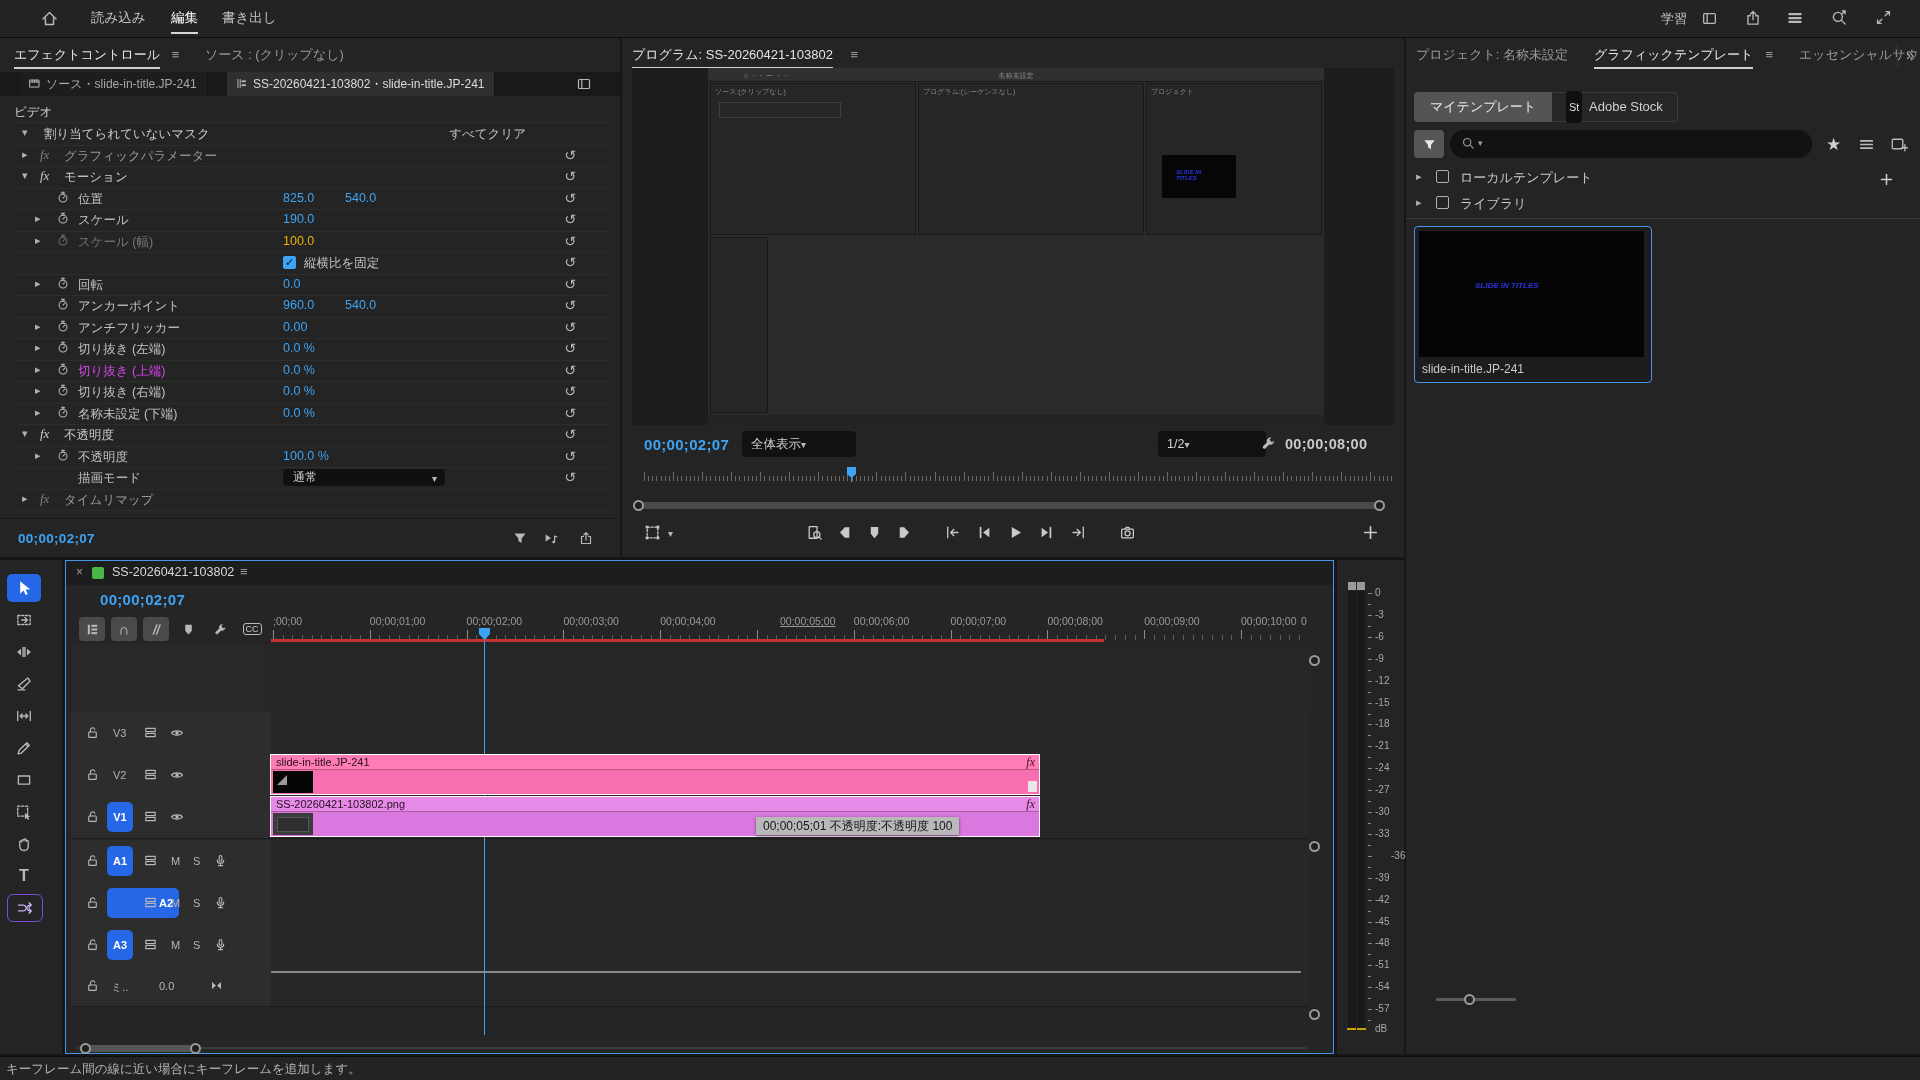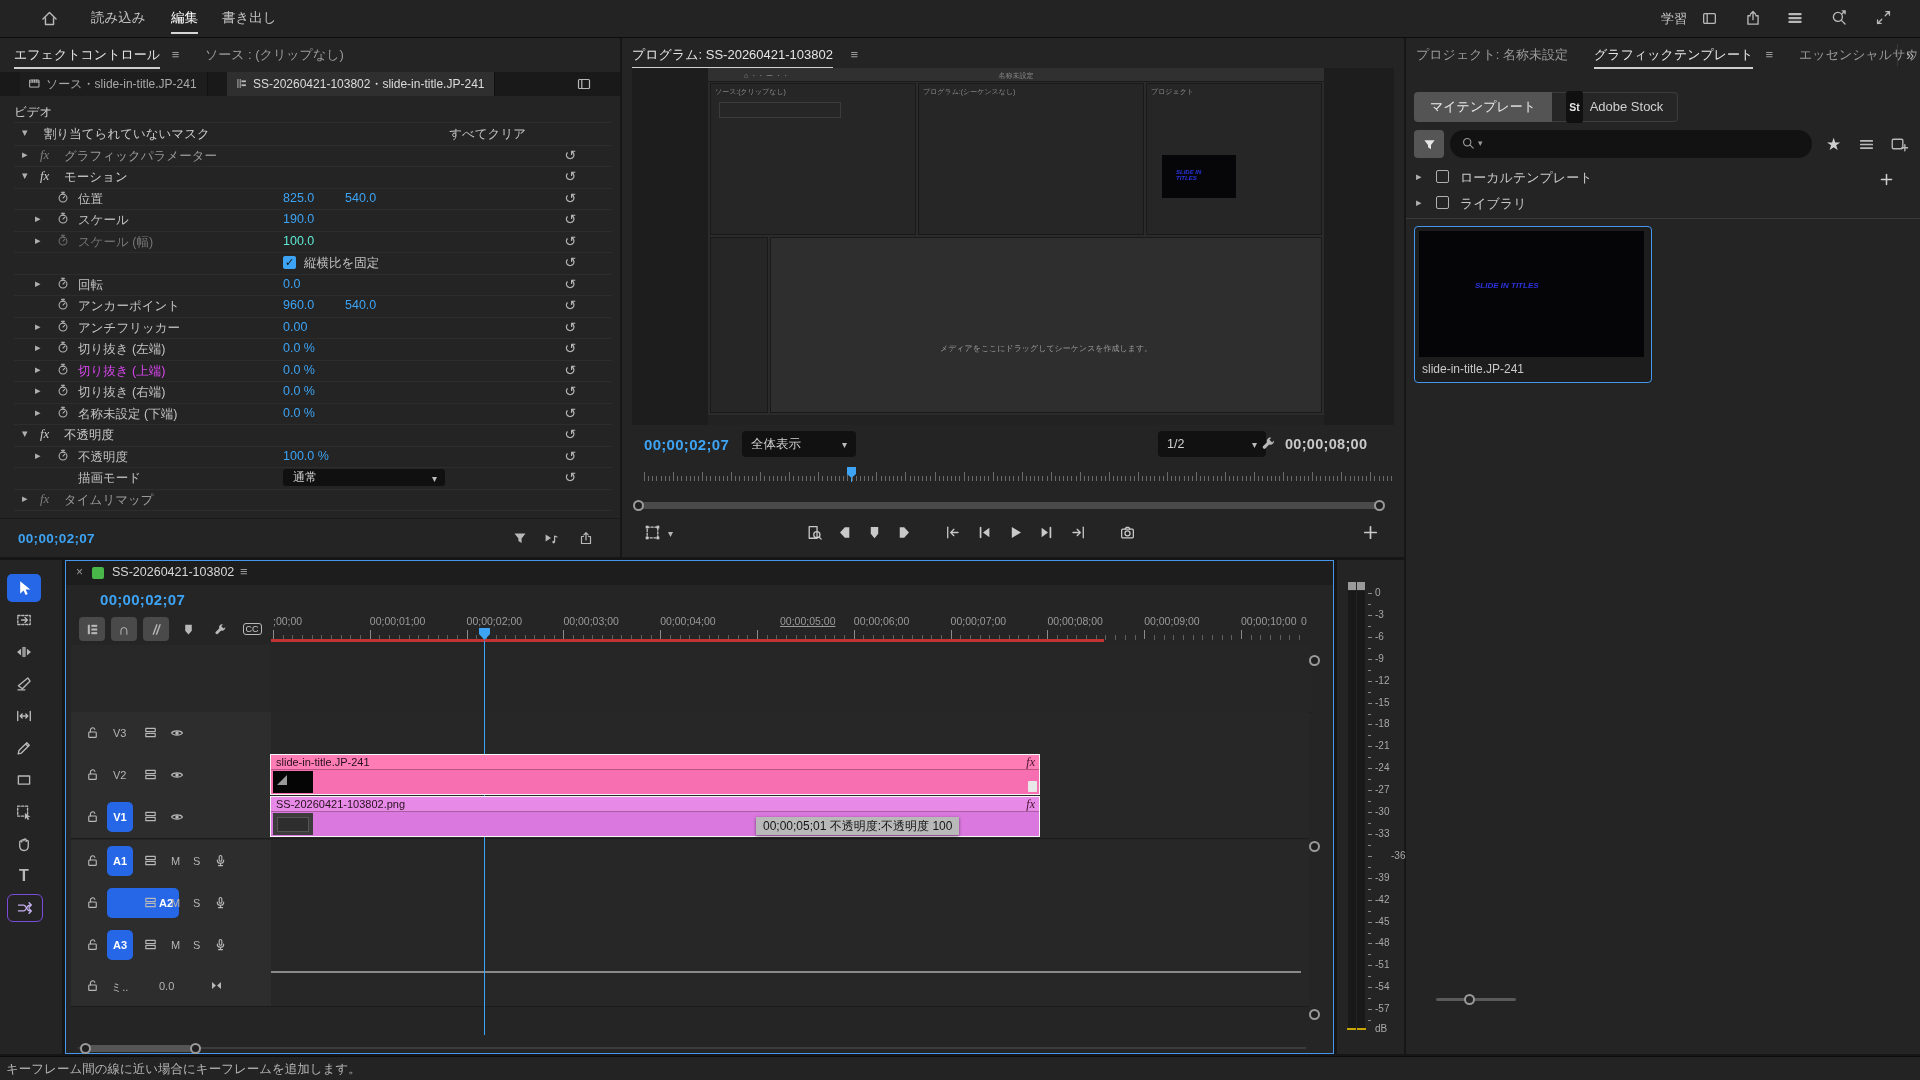--- a/index.html
+++ b/index.html
@@ -28,21 +28,21 @@
   .fxmark.dim{color:#7d7d7d;}
   .chev{color:#b0b0b0;font-size:11px;}
   .reseti{position:absolute;right:36px;top:2px;color:#b5b5b5;font-size:14px;}
   .ddown{position:absolute;left:269px;top:1.5px;width:152px;height:17px;background:#101010;border-radius:3px;color:#cfcfcf;font-size:12px;line-height:17px;padding-left:10px;}
   .ddown .dar{position:absolute;right:8px;top:1px;font-size:10px;color:#bbb;}
   .cbox{position:absolute;left:269px;top:3.5px;width:13px;height:13px;background:#3da4f5;border-radius:2px;color:#101010;font-size:11px;line-height:13px;text-align:center;font-weight:bold;}
   
   .cliptab{position:absolute;top:0;height:24px;font-size:12px;line-height:24px;white-space:nowrap;color:#a8a8a8;padding:0 10px 0 8px;background:#1d1d1d;border-right:1px solid #111;}
   .cliptab.act{background:#2f2f2f;color:#dcdcdc;}
   
-  .btn-dd{background:#111;border-radius:4px;color:#d2d2d2;font-size:12.5px;display:flex;align-items:center;justify-content:space-between;padding:0 9px;}
+  .btn-dd{background:#111;border-radius:4px;color:#d2d2d2;font-size:12.5px;display:flex;align-items:center;justify-content:flex-start;padding:0 9px;}
   
   .trkhead{position:absolute;left:5px;width:200px;background:#2d2d2d;border-bottom:1px solid #1c1c1c;}
   .trklane{position:absolute;left:205px;right:24px;background:#272727;border-bottom:1px solid #1c1c1c;}
   .badge{position:absolute;width:26px;height:30px;background:#2667e8;border-radius:5px;color:#fff;font-size:11px;font-weight:bold;display:flex;align-items:center;justify-content:center;}
   .trk-letter{position:absolute;font-size:11px;color:#b5b5b5;}
   .clip{position:absolute;border:1px solid #f5f5f5;box-sizing:border-box;}
   .clip .cname{position:absolute;left:0;right:0;top:0;height:14px;font-size:11px;color:#26101c;padding:1px 0 0 5px;white-space:nowrap;overflow:hidden;}
   .clip .cfx{position:absolute;right:4px;top:0px;font-style:italic;font-family:"Liberation Serif","DejaVu Serif",serif;font-size:12px;color:#43112b;}
   .ruler-lab{position:absolute;top:0;font-size:10.5px;color:#9a9a9a;white-space:nowrap;}
   .mtick{position:absolute;background:#8a8a8a;height:1px;width:4px;}
@@ -191,21 +191,21 @@
         </div>
         <div class="ec-row" style="top: 107.5px;">
           <div class="ec-label chev" style="left: 21px;">▸</div>
           <div class="ec-label" style="left: 42px; top: 2px; color: rgb(110, 110, 110);"><svg width="14" height="14" viewBox="0 0 16 16" stroke="currentColor" stroke-width="1.2" stroke-linecap="round" stroke-linejoin="round" fill="none">
               <circle cx="8" cy="9.2" r="4.5" fill="none"></circle>
               <line x1="6.2" y1="2.6" x2="9.8" y2="2.6"></line>
               <line x1="8" y1="2.6" x2="8" y2="4.6"></line>
               <path d="M8 9.2 L10.1 7.1" fill="none"></path>
             </svg></div>
           <div class="ec-label" style="left: 64px; color: rgb(117, 117, 117);">スケール (幅)</div>
-          <div class="ec-val" style="left: 269px; color: #5eead4;">100.0</div>
+          <div class="ec-val" style="left: 269px; color: #eab308;">100.0</div>
           <div class="reseti">↺</div>
         </div>
         <div class="ec-row" style="top: 129px;">
           <div class="cbox">✓</div>
           <div class="ec-label" style="left: 290px;">縦横比を固定</div>
           <div class="reseti">↺</div>
         </div>
         <div class="ec-row" style="top: 150.5px;">
           <div class="ec-label chev" style="left: 21px;">▸</div>
           <div class="ec-label" style="left: 42px; top: 2px; color: rgb(181, 181, 181);"><svg width="14" height="14" viewBox="0 0 16 16" stroke="currentColor" stroke-width="1.2" stroke-linecap="round" stroke-linejoin="round" fill="none">
@@ -363,23 +363,20 @@
         <div class="minipanel" style="left:210px;top:15px;width:226px;height:152px;">
           <div class="minitxt" style="left:4px;top:3px;">プログラム:(シーケンスなし)</div>
         </div>
         <div class="minipanel" style="left:438px;top:15px;width:176px;height:152px;">
           <div class="minitxt" style="left:4px;top:3px;">プロジェクト</div>
           <div class="a" style="left:15px;top:71px;width:74px;height:43px;background:#060608;">
             <span style="position:absolute;left:14px;top:14px;font-size:6px;color:#2a33dd;font-weight:bold;font-style:italic;">SLIDE IN<br>TITLES</span>
           </div>
         </div>
         <div class="minipanel" style="left:2px;top:169px;width:58px;height:176px;"></div>
-        <div class="minipanel" style="left:62px;top:169px;width:552px;height:176px;background:#2e2e2e;">
-          <div class="minitxt" style="left:0;right:0;top:105px;text-align:center;font-size:8px;color:#9a9a9a;">メディアをここにドラッグしてシーケンスを作成します。</div>
-        </div>
         <div class="a" style="left:0;top:347px;width:616px;height:10px;background:#222;"></div>
 
         <div class="prev-blue" style="left:118px;top:108px;font-size:42px;"></div>
         <div class="prev-blue" style="left:101px;top:150px;font-size:42px;"></div>
         <div class="prev-blue" style="left:92px;top:194px;font-size:42px;"></div>
       </div>
     </div>
 
     <span class="tc bluetxt a" style="left:22px;top:398px;font-size:15px;">00;00;02;07</span>
     <div class="btn-dd a" style="left:120px;top:393px;width:96px;height:26px;">
@@ -670,21 +667,21 @@
   </div>
 
   <div class="panel" id="right-panel" style="left:1406px;top:38px;width:514px;height:1016px;">
     <div id="right-tabs" class="a" style="left:10px;top:8px;right:8px;height:26px;white-space:nowrap;"><span style="margin-right: 26px; font-size: 13px; color: rgb(154, 154, 154);">プロジェクト: 名称未設定</span><span style="margin-right: 26px; font-size: 13px; color: rgb(230, 230, 230); border-bottom: 2px solid rgb(207, 207, 207); padding-bottom: 5px;">グラフィックテンプレート</span><span style="color: rgb(154, 154, 154); margin-right: 26px; margin-left: -14px;">≡</span><span style="margin-right: 26px; font-size: 13px; color: rgb(154, 154, 154);">エッセンシャルサウン</span></div>
     <span class="a" style="right:6px;top:9px;color:#bdbdbd;font-size:14px;">»</span>
     <div class="a" style="right:22px;top:6px;width:1px;height:22px;background:#3a3a3a;"></div>
 
     <div class="a" style="left:8px;top:54px;height:30px;display:flex;">
       <div style="background:#545454;color:#e8e8e8;border-radius:4px 0 0 4px;padding:0 16px;line-height:30px;font-size:13px;">マイテンプレート</div>
       <div style="background:#262626;border:1px solid #3c3c3c;border-left:none;color:#d0d0d0;border-radius:0 4px 4px 0;padding:0 14px;line-height:28px;font-size:13px;display:flex;align-items:center;gap:7px;">
-        <span style="background:#101010;color:#e4e4e4;font-size:10.5px;font-weight:bold;padding:2px 3px;border-radius:3px;">St</span>
+        <span style="background:#101010;color:#e4e4e4;font-size:10.5px;font-weight:normal;padding:2px 3px;border-radius:3px;">St</span>
         <span>Adobe Stock</span>
       </div>
     </div>
 
     <div class="a" style="left:8px;top:92px;width:30px;height:28px;background:#565656;border-radius:4px;display:flex;align-items:center;justify-content:center;">
       <span class="ic" style="color:#e6e6e6;">
           <svg width="15" height="15" viewBox="0 0 16 16" stroke="currentColor" stroke-width="1.2" stroke-linecap="round" stroke-linejoin="round" fill="none">
             <path d="M2.5 3.5 h11 L9.6 8.6 V13 L6.4 11 V8.6 Z" fill="currentColor" stroke="none"></path>
           </svg>
         </span>

